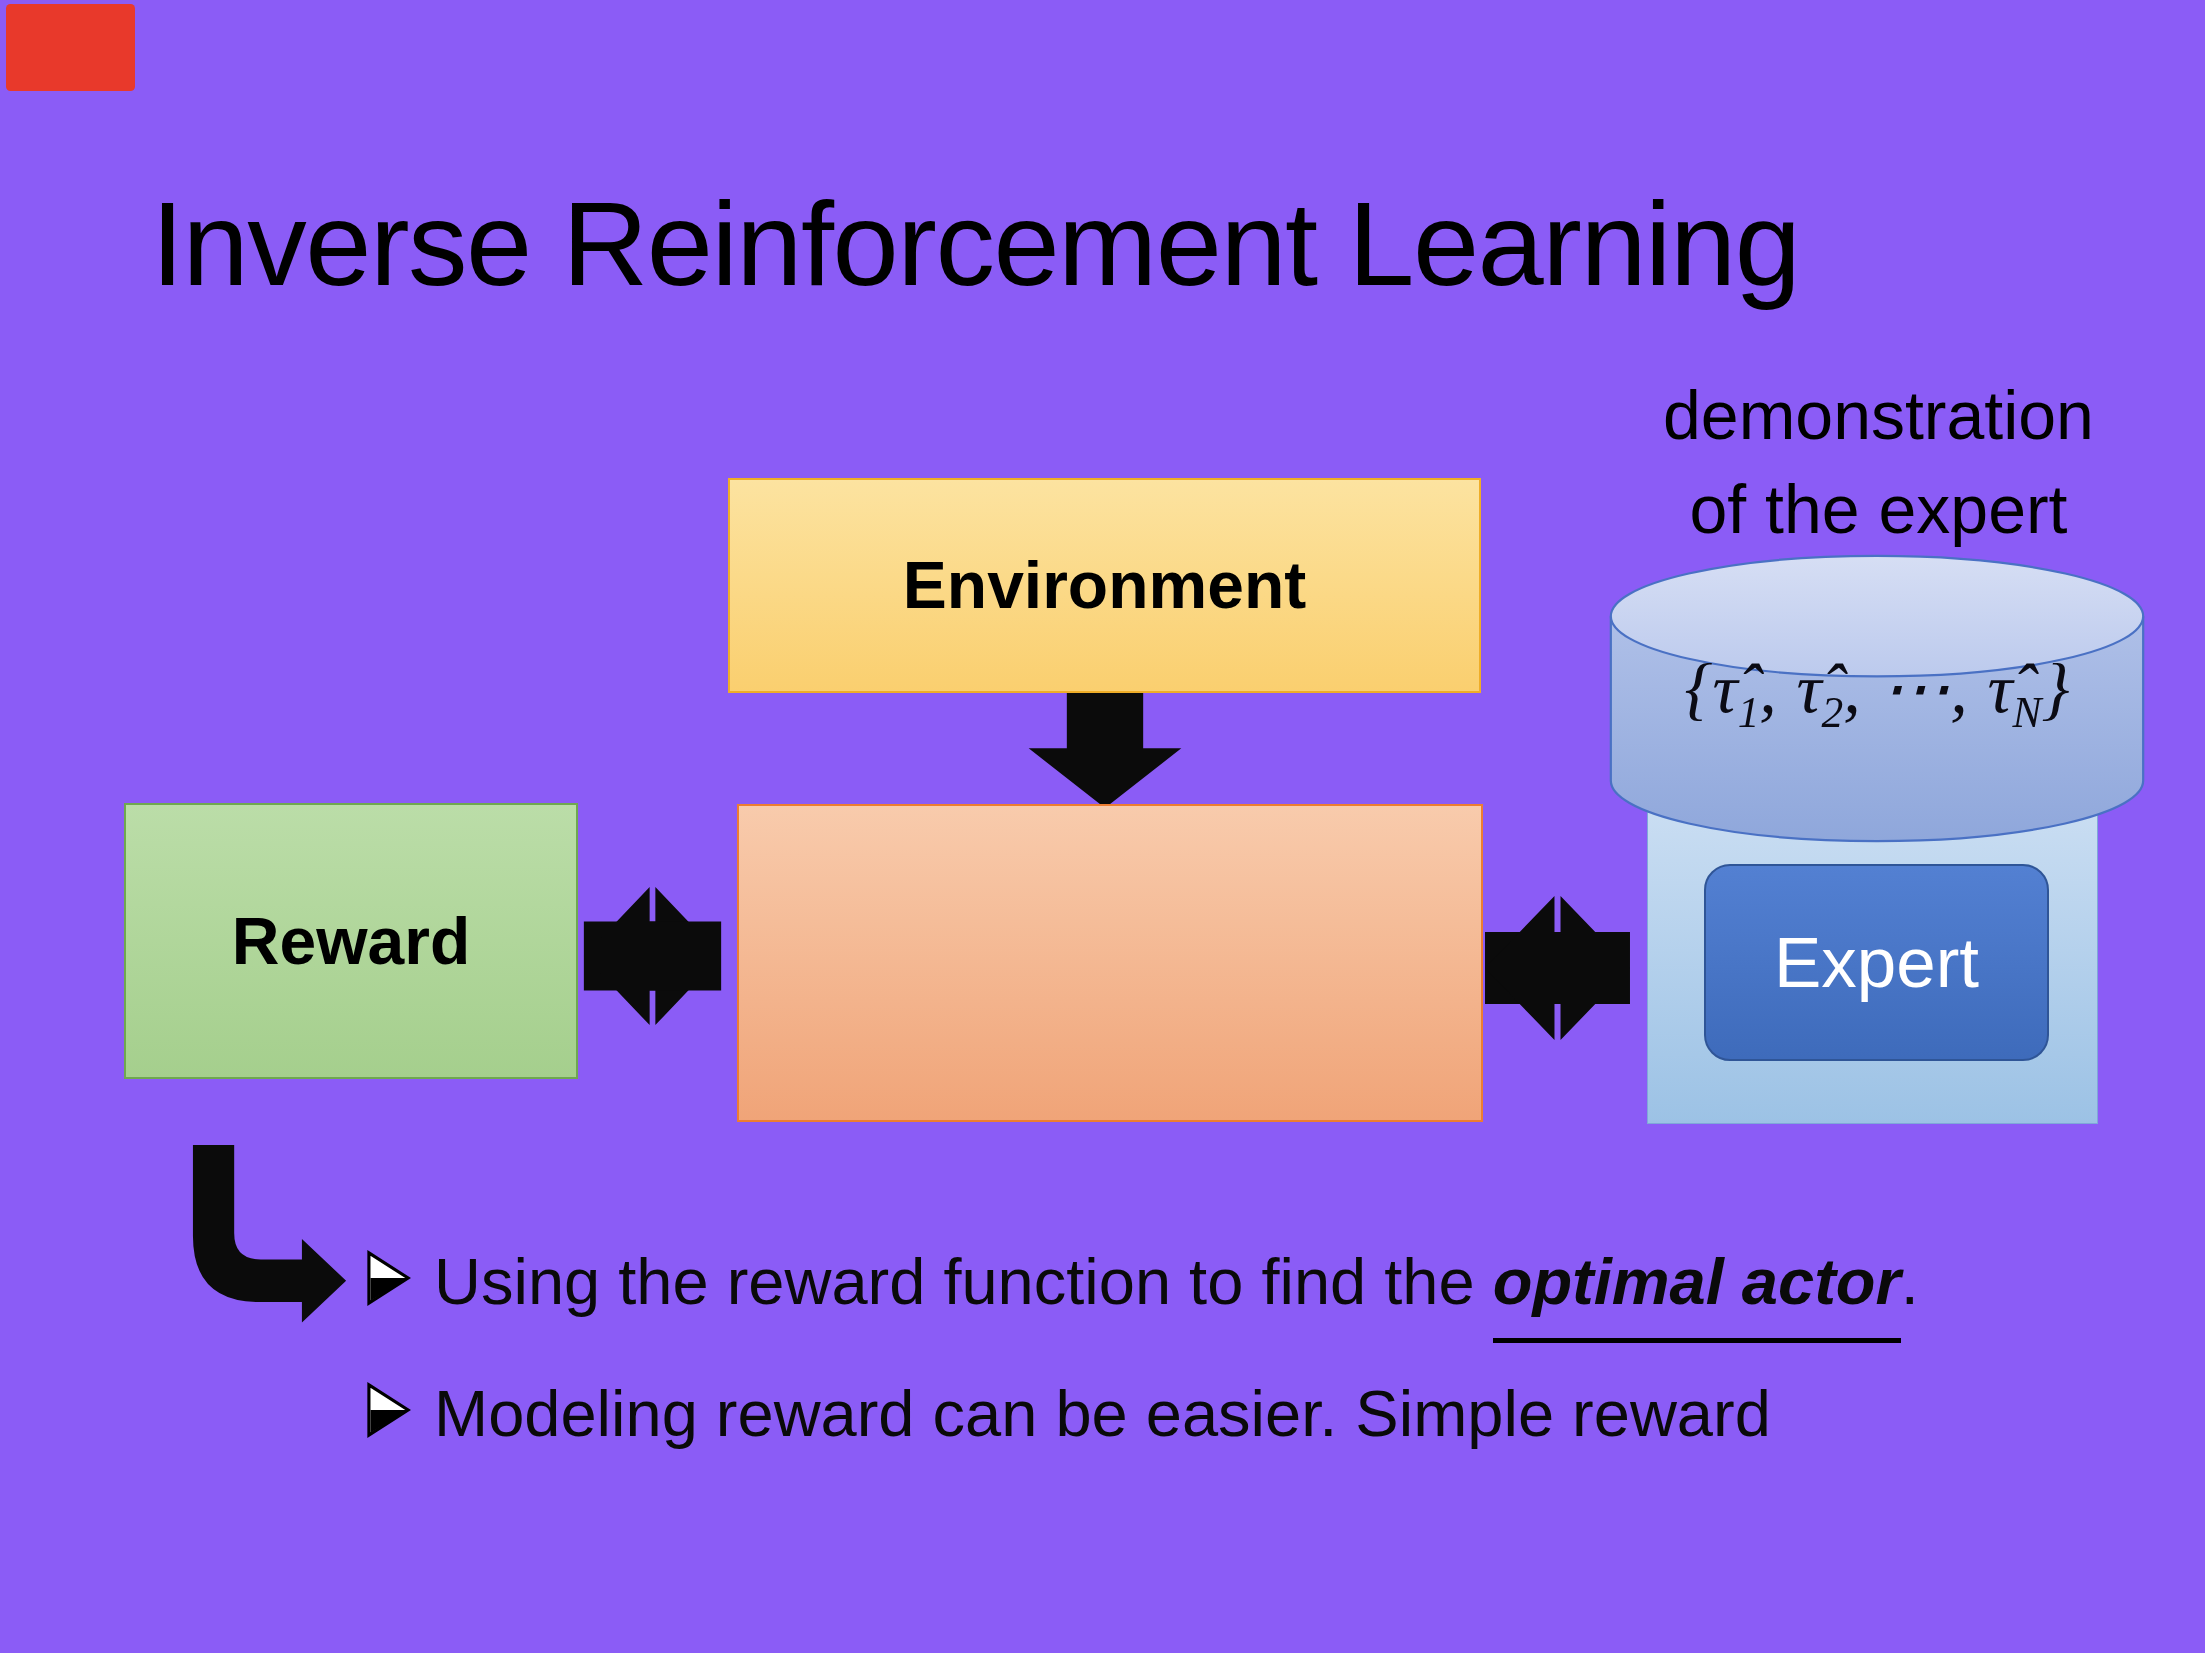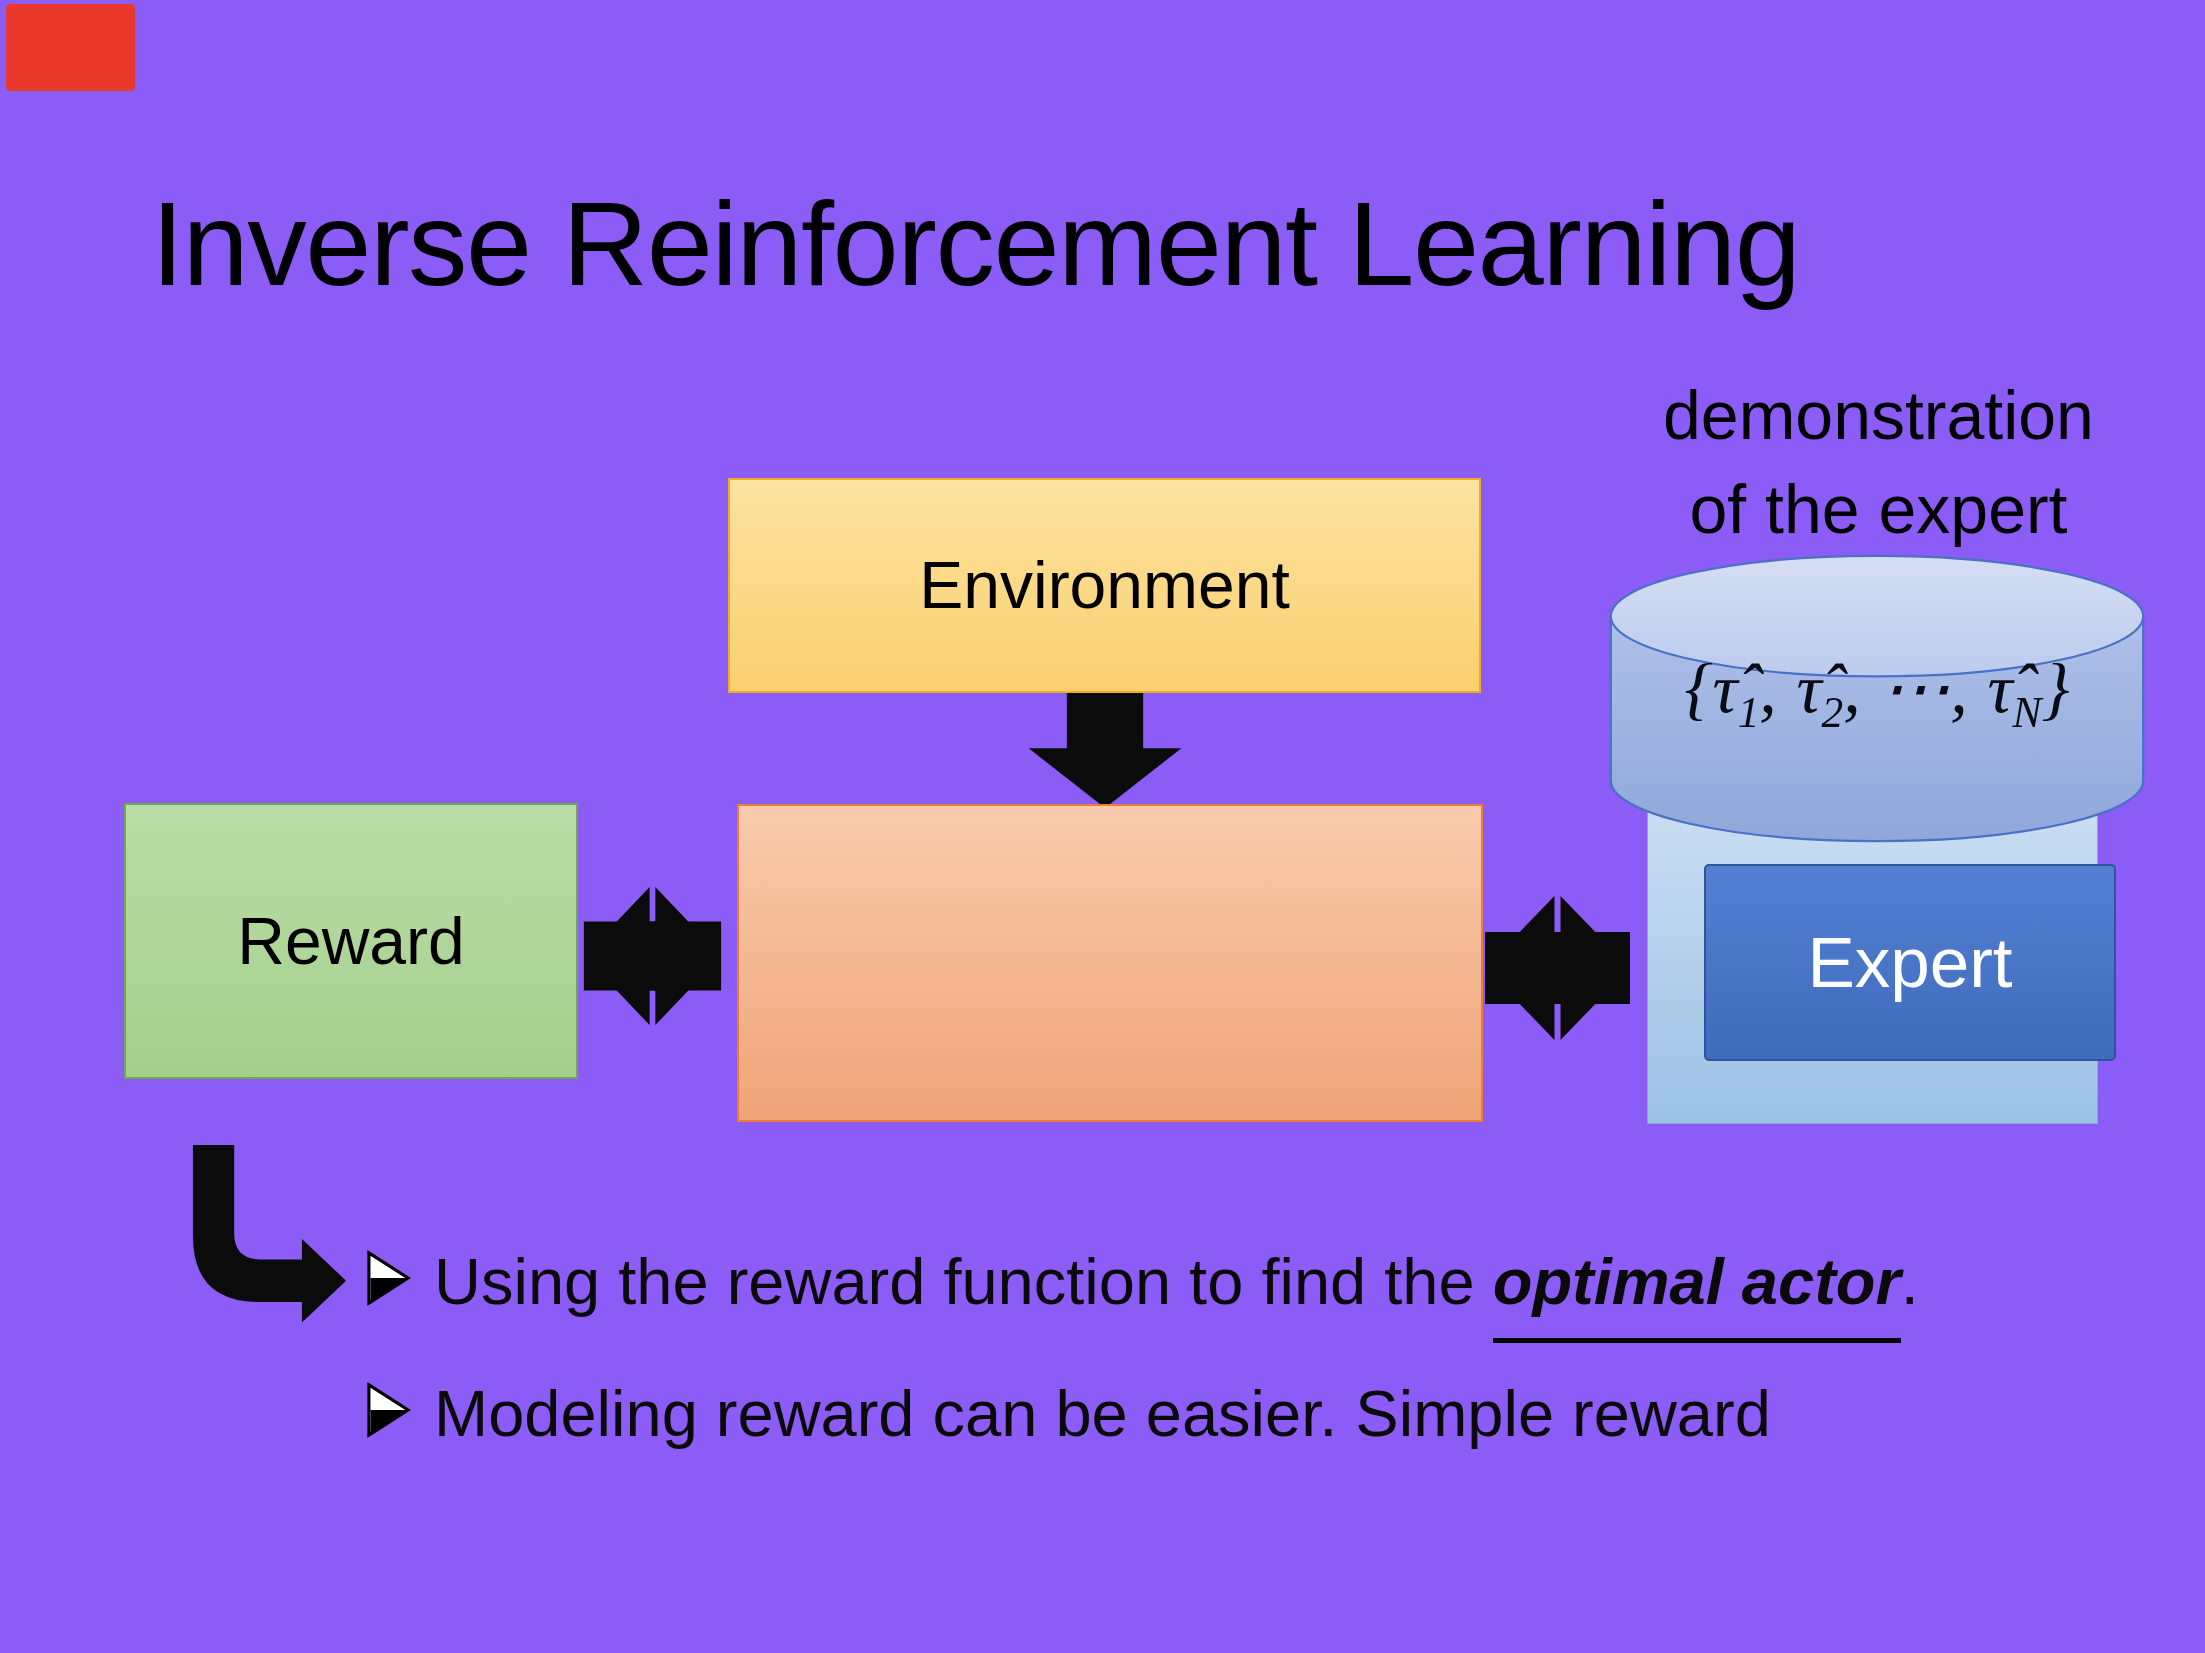--- a/index.html
+++ b/index.html
@@ -17,21 +17,21 @@
     left:151px;top:182px;width:1911px;height:147px;
     font-size:119px;line-height:1.05;letter-spacing:-1.5px;color:#000;white-space:nowrap;
   }
 
   .demo-label{
     left:1619px;top:368px;width:519px;text-align:center;
     font-size:68px;line-height:94px;color:#000;
   }
 
   .shape-box{display:flex;align-items:center;justify-content:center;text-align:center;
-    font-size:66px;line-height:99px;color:#000;}
+    font-size:66px;line-height:99px;color:#000;font-weight:bold;}
   .env-box{
     left:728px;top:478px;width:753px;height:215px;
     background:linear-gradient(180deg,#fce3a0 0%,#facf6f 100%);
     border:2.2px solid #efad27;box-sizing:border-box;
   }
   .reward-box{
     left:124px;top:803px;width:454px;height:276px;
     background:linear-gradient(180deg,#bbdda8 0%,#a5cf8d 100%);
     border:2.2px solid #6fa84f;box-sizing:border-box;
   }
@@ -44,21 +44,21 @@
     left:728px;top:810px;width:746px;height:318px;
     background:linear-gradient(180deg,#f8cbac 0%,#f0a478 100%);
     border:2.2px solid #ed7d31;box-sizing:border-box;
   }
   .expert-container{
     left:1647px;top:812px;width:451px;height:312px;
     background:linear-gradient(180deg,#c9ddf2 0%,#9cc2e5 100%);
     border:1.5px solid #7fa8d9;box-sizing:border-box;
   }
   .expert-button{
-    left:1704px;top:864px;width:412px;height:197px;border-radius:5px;
+    left:1704px;top:864px;width:345px;height:197px;border-radius:26px;
     background:linear-gradient(180deg,#5380d2 0%,#3e6bbb 100%);
     border:2.9px solid #2f5597;box-sizing:border-box;
     display:flex;align-items:center;justify-content:center;
     color:#ffffff;font-size:71px;
   }
 
   .cylinder-svg{left:1602px;top:544px;width:550px;height:309px;}
   .cylinder-math{
     left:1611px;top:647px;width:532px;text-align:center;
     font-family:Liberation Serif, serif;font-style:italic;

